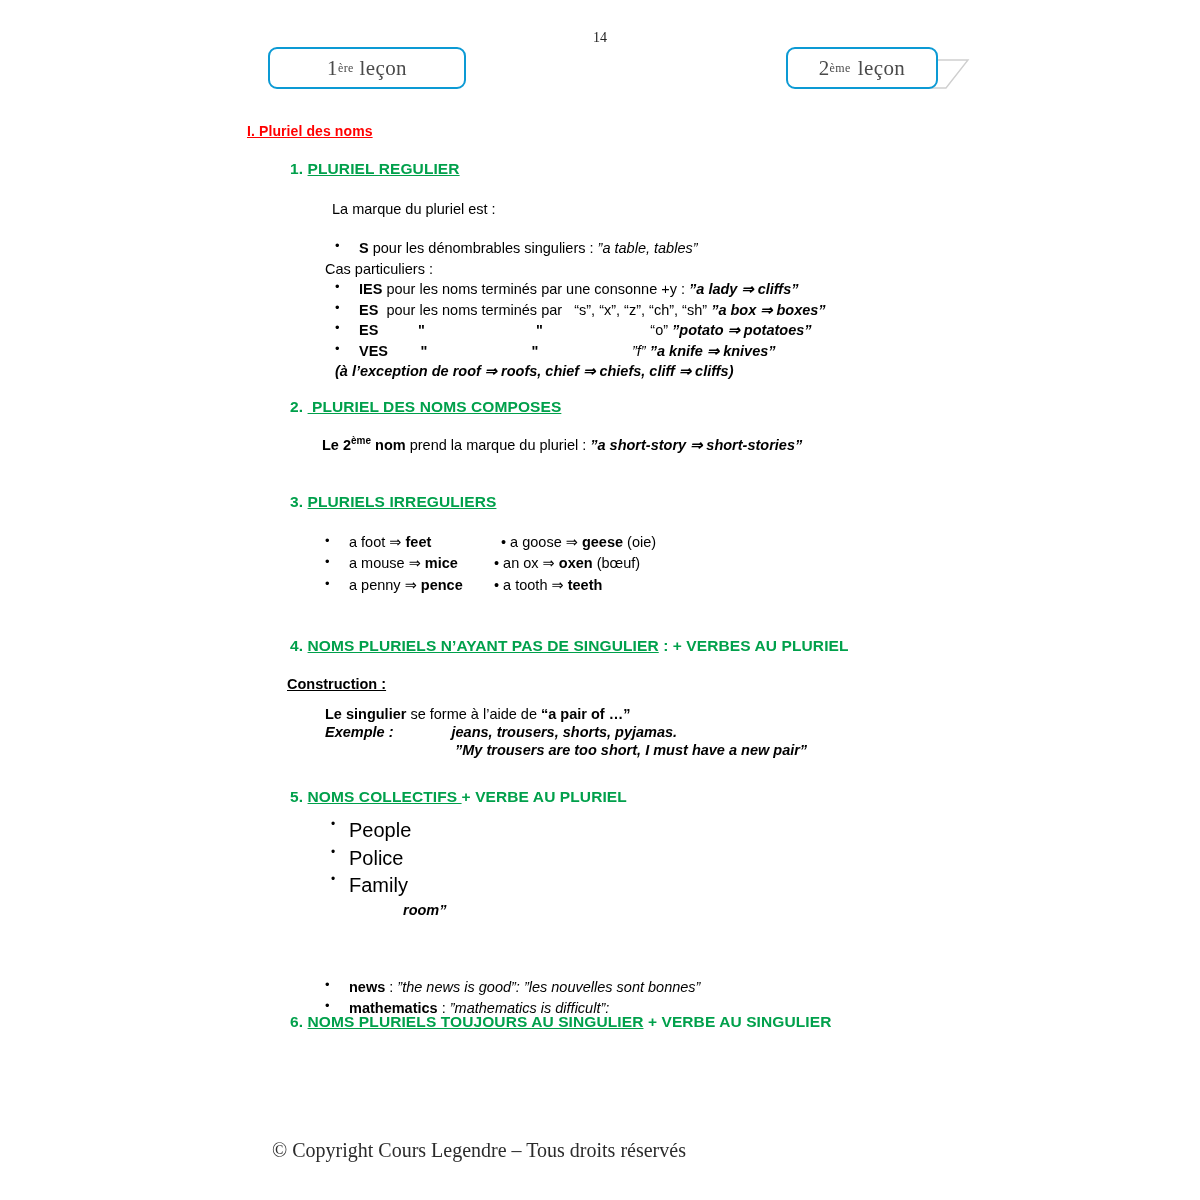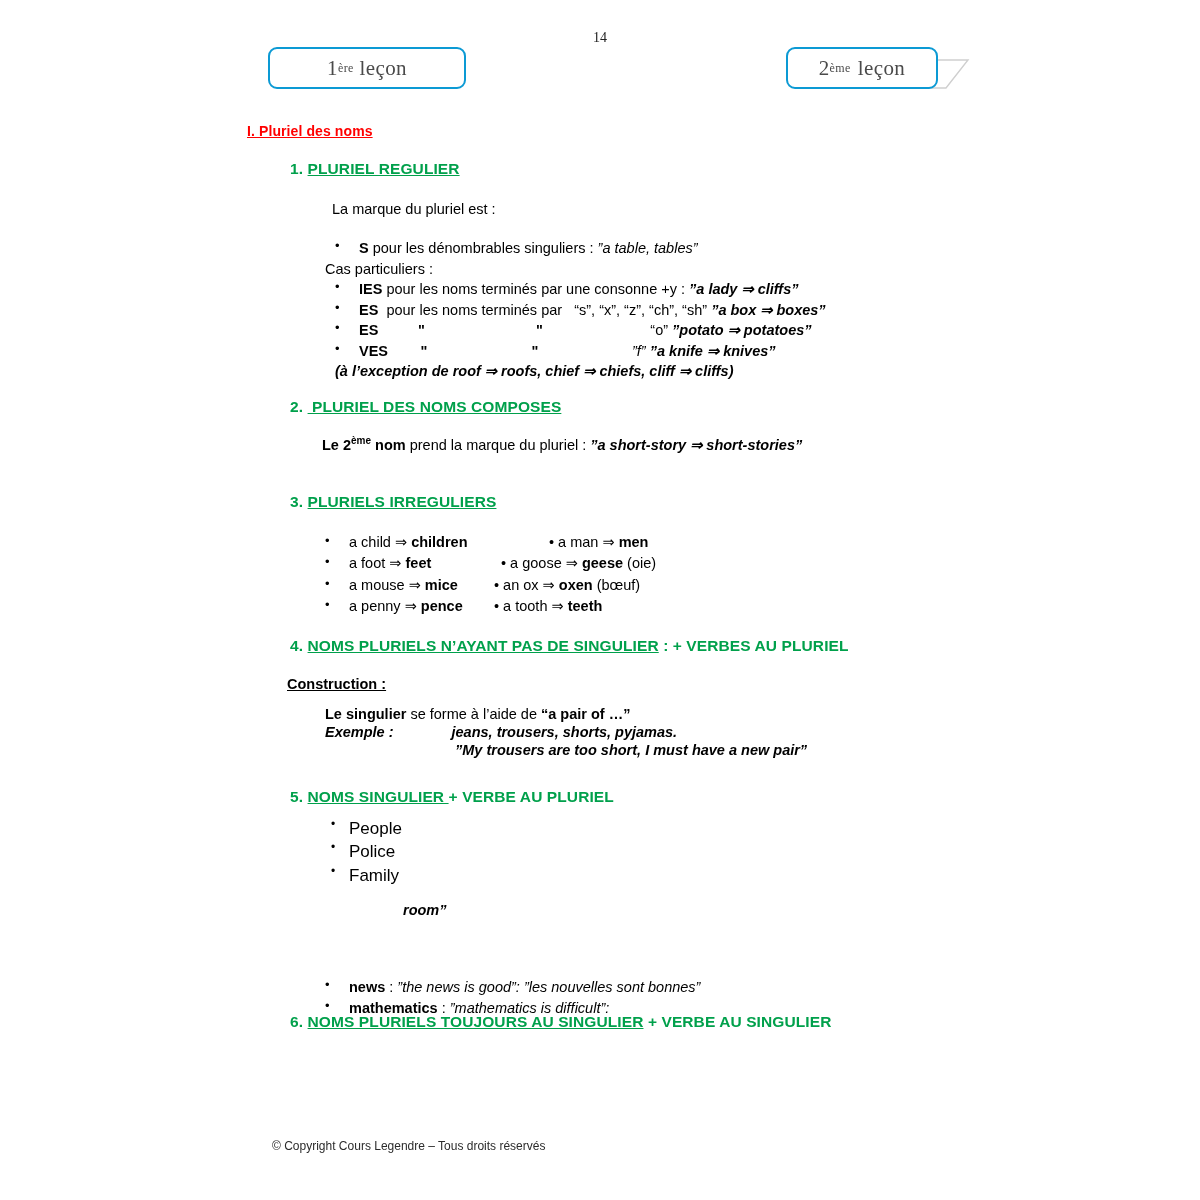--- a/index.html
+++ b/index.html
@@ -146,38 +146,38 @@
     left: 10px;
     top: -1px;
     font-size: 13px;
   }
   .irr-a { display: inline-block; }
 
   
   .sbul {
     position: relative;
     padding-left: 34px;
-    font-size: 17px;
+    font-size: 20px;
     line-height: 1.38;
     white-space: nowrap;
   }
   .sbul::before {
     content: "\2022";
     position: absolute;
     left: 16px;
     top: -1px;
     font-size: 12px;
   }
 
   .footer {
     position: absolute;
     left: 272px;
     top: 1139px;
-    font-family: Liberation Sans, sans-serif;
-    font-size: 12px;
+    font-family: Liberation Serif, serif;
+    font-size: 20px;
     color: #2b2b2b;
     white-space: nowrap;
   }
 
   sup.ex { font-size: 10px; vertical-align: super; line-height: 0; }
 </style>
 </head>
 <body>
 
 <div class="page">
@@ -244,23 +244,20 @@
   <div class="blk txt" style="left:307px; top:436px;">
     <span class="b">Le 2</span><sup class="ex b">ème</sup><span class="b"> nom</span><span> prend la marque du pluriel : </span><span class="bi">”a short-story ⇒ short-stories”</span>
   </div>
 
   <div class="blk h-green" style="left:275px; top:493px;">
     <span>3.</span>&nbsp;<span class="u">PLURIELS IRREGULIERS</span>
   </div>
 
   <div class="blk" style="left:300px; top:532px;">
 
-    <div class="irr-row">
-      <span class="irr-a" style="width:200px;"><span>a child ⇒ </span><span class="b">children</span></span><span>•</span>&nbsp;<span>a man ⇒ </span><span class="b">men</span><span></span>
-    </div>
 
     <div class="irr-row">
       <span class="irr-a" style="width:152px;"><span>a foot ⇒ </span><span class="b">feet</span></span><span>•</span>&nbsp;<span>a goose ⇒ </span><span class="b">geese</span><span> (oie)</span>
     </div>
 
     <div class="irr-row">
       <span class="irr-a" style="width:145px;"><span>a mouse ⇒ </span><span class="b">mice</span></span><span>•</span>&nbsp;<span>an ox ⇒ </span><span class="b">oxen</span><span> (bœuf)</span>
     </div>
 
     <div class="irr-row">
@@ -278,21 +275,21 @@
     <span class="b">Le singulier</span><span> se forme à l’aide de </span><span class="b">“a pair of …”</span>
   </div>
 
   <div class="blk txt" style="left:310px; top:723px;">
     <span class="bi">Exemple :</span><span style="display:inline-block;width:58px;"></span><span class="bi">jeans, trousers, shorts, pyjamas.</span>
   </div>
 
   <div class="blk txt bi" style="left:440px; top:741px;">”My trousers are too short, I must have a new pair”</div>
 
   <div class="blk h-green" style="left:275px; top:788px;">
-    <span>5.</span>&nbsp;<span class="u">NOMS SINGULIER </span><span>+ VERBE AU PLURIEL</span>
+    <span>5.</span>&nbsp;<span class="u">NOMS COLLECTIFS </span><span>+ VERBE AU PLURIEL</span>
   </div>
 
   <div class="blk" style="left:300px; top:817px;">
     <div class="sbul">People</div>
     <div class="sbul">Police</div>
     <div class="sbul">Family</div>
   </div>
 
   <div class="blk txt bi" style="left:388px; top:901px;">room”</div>
 

